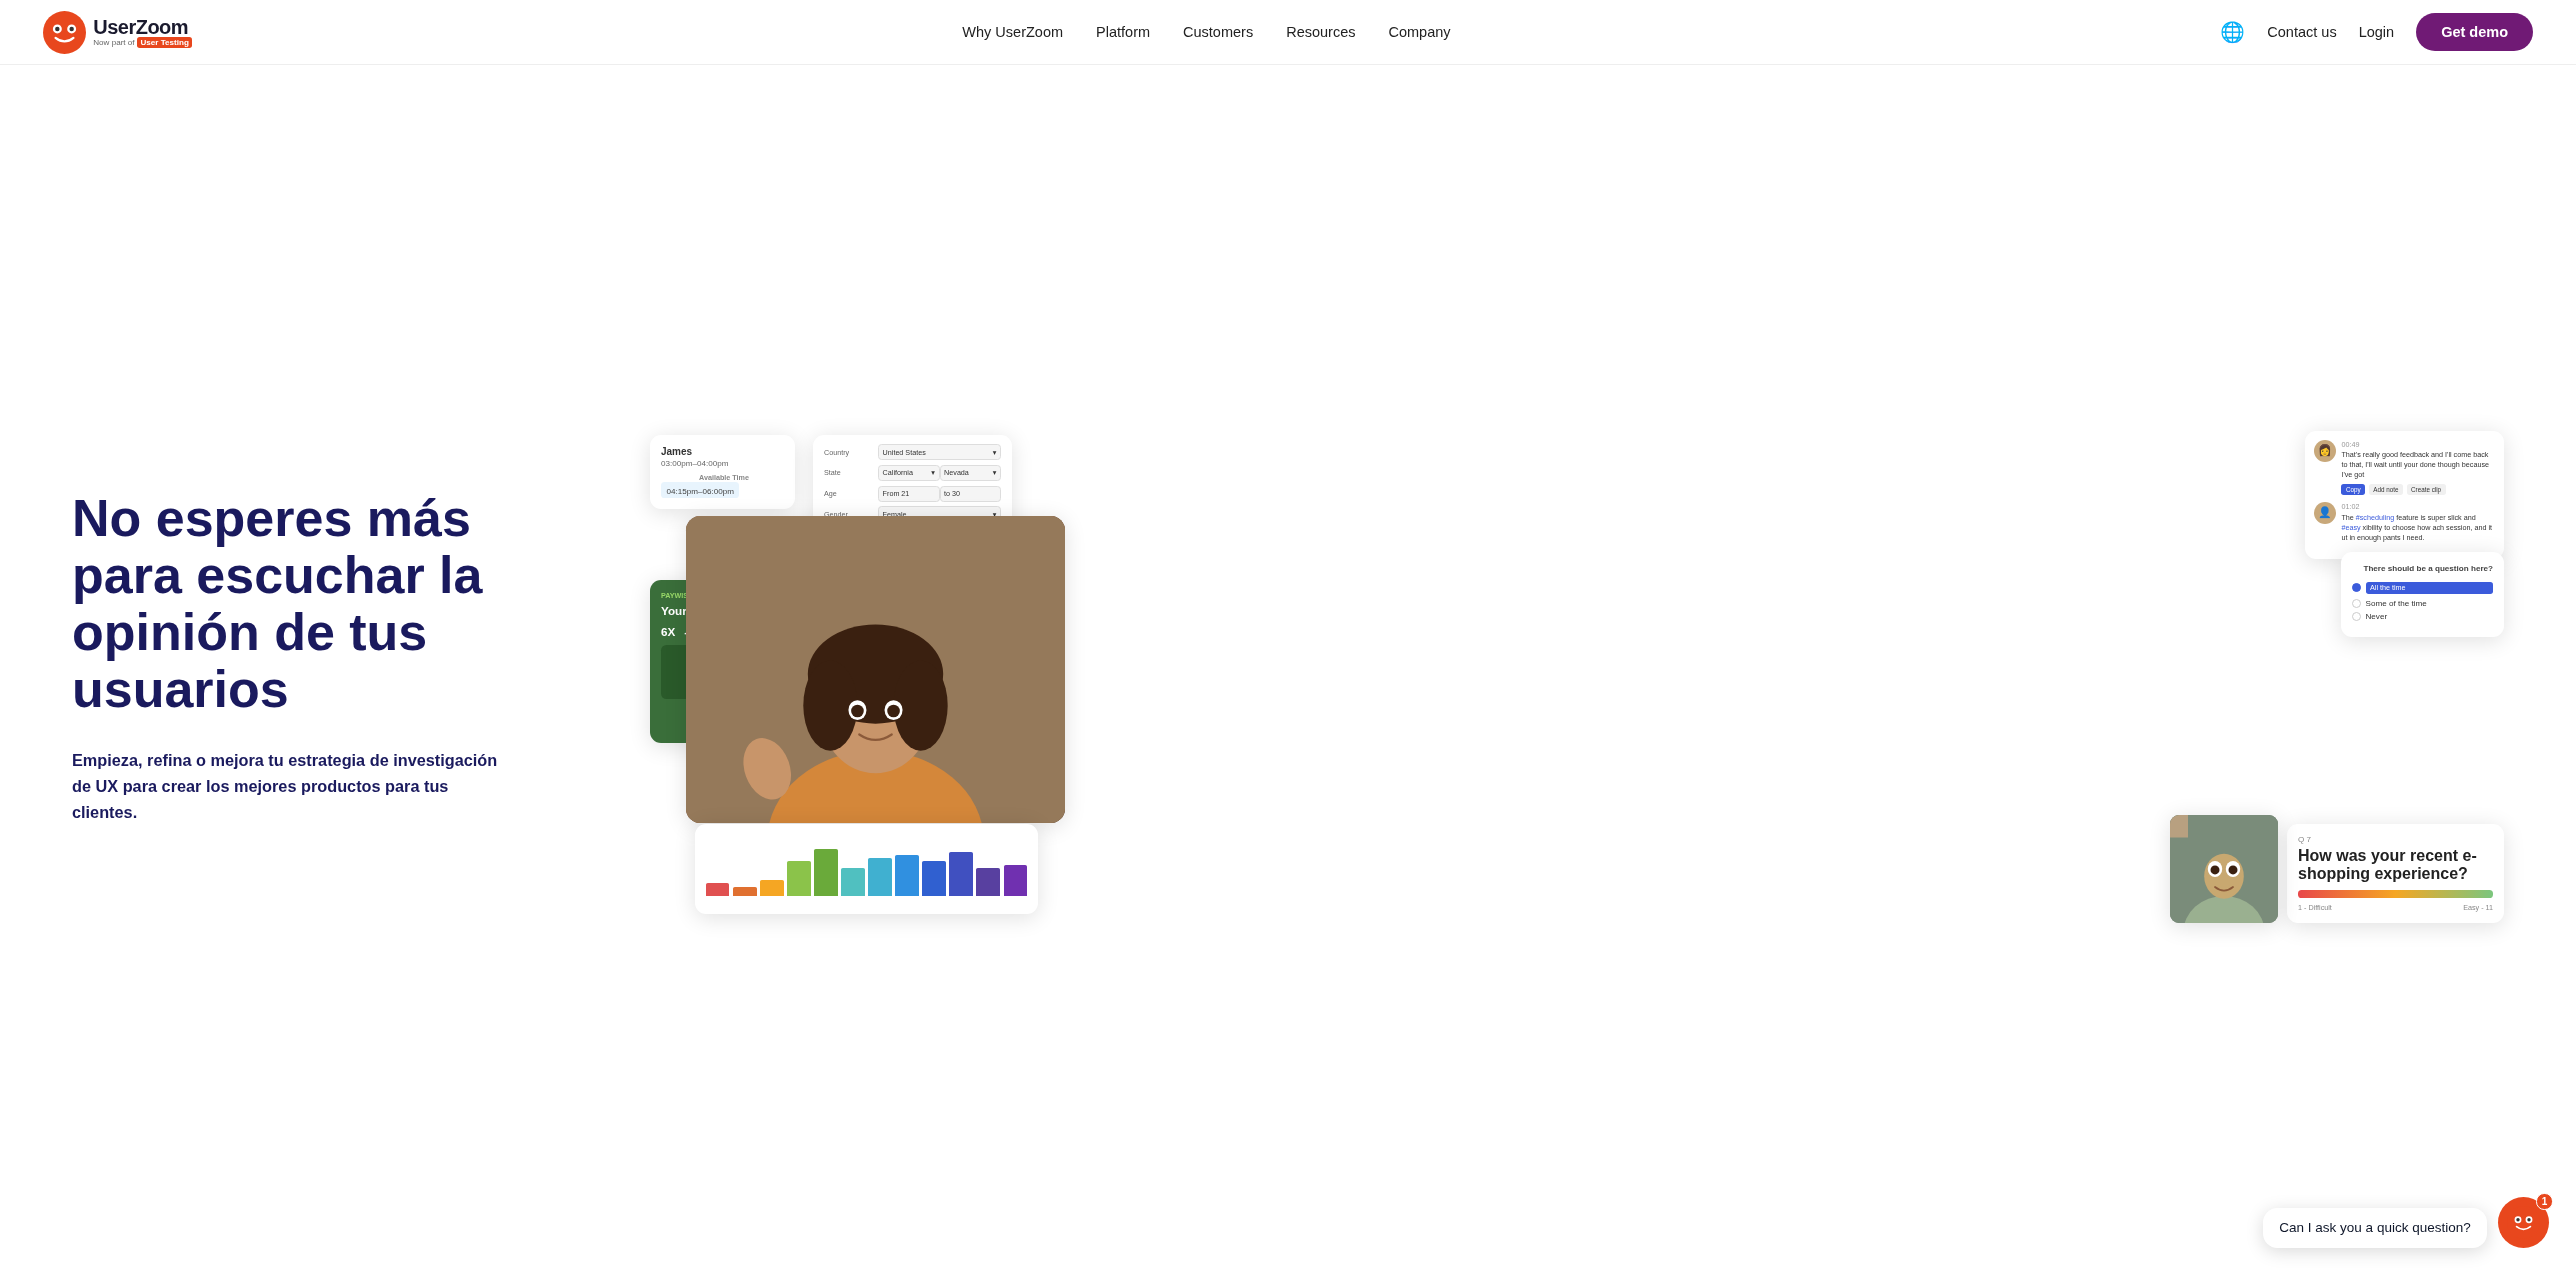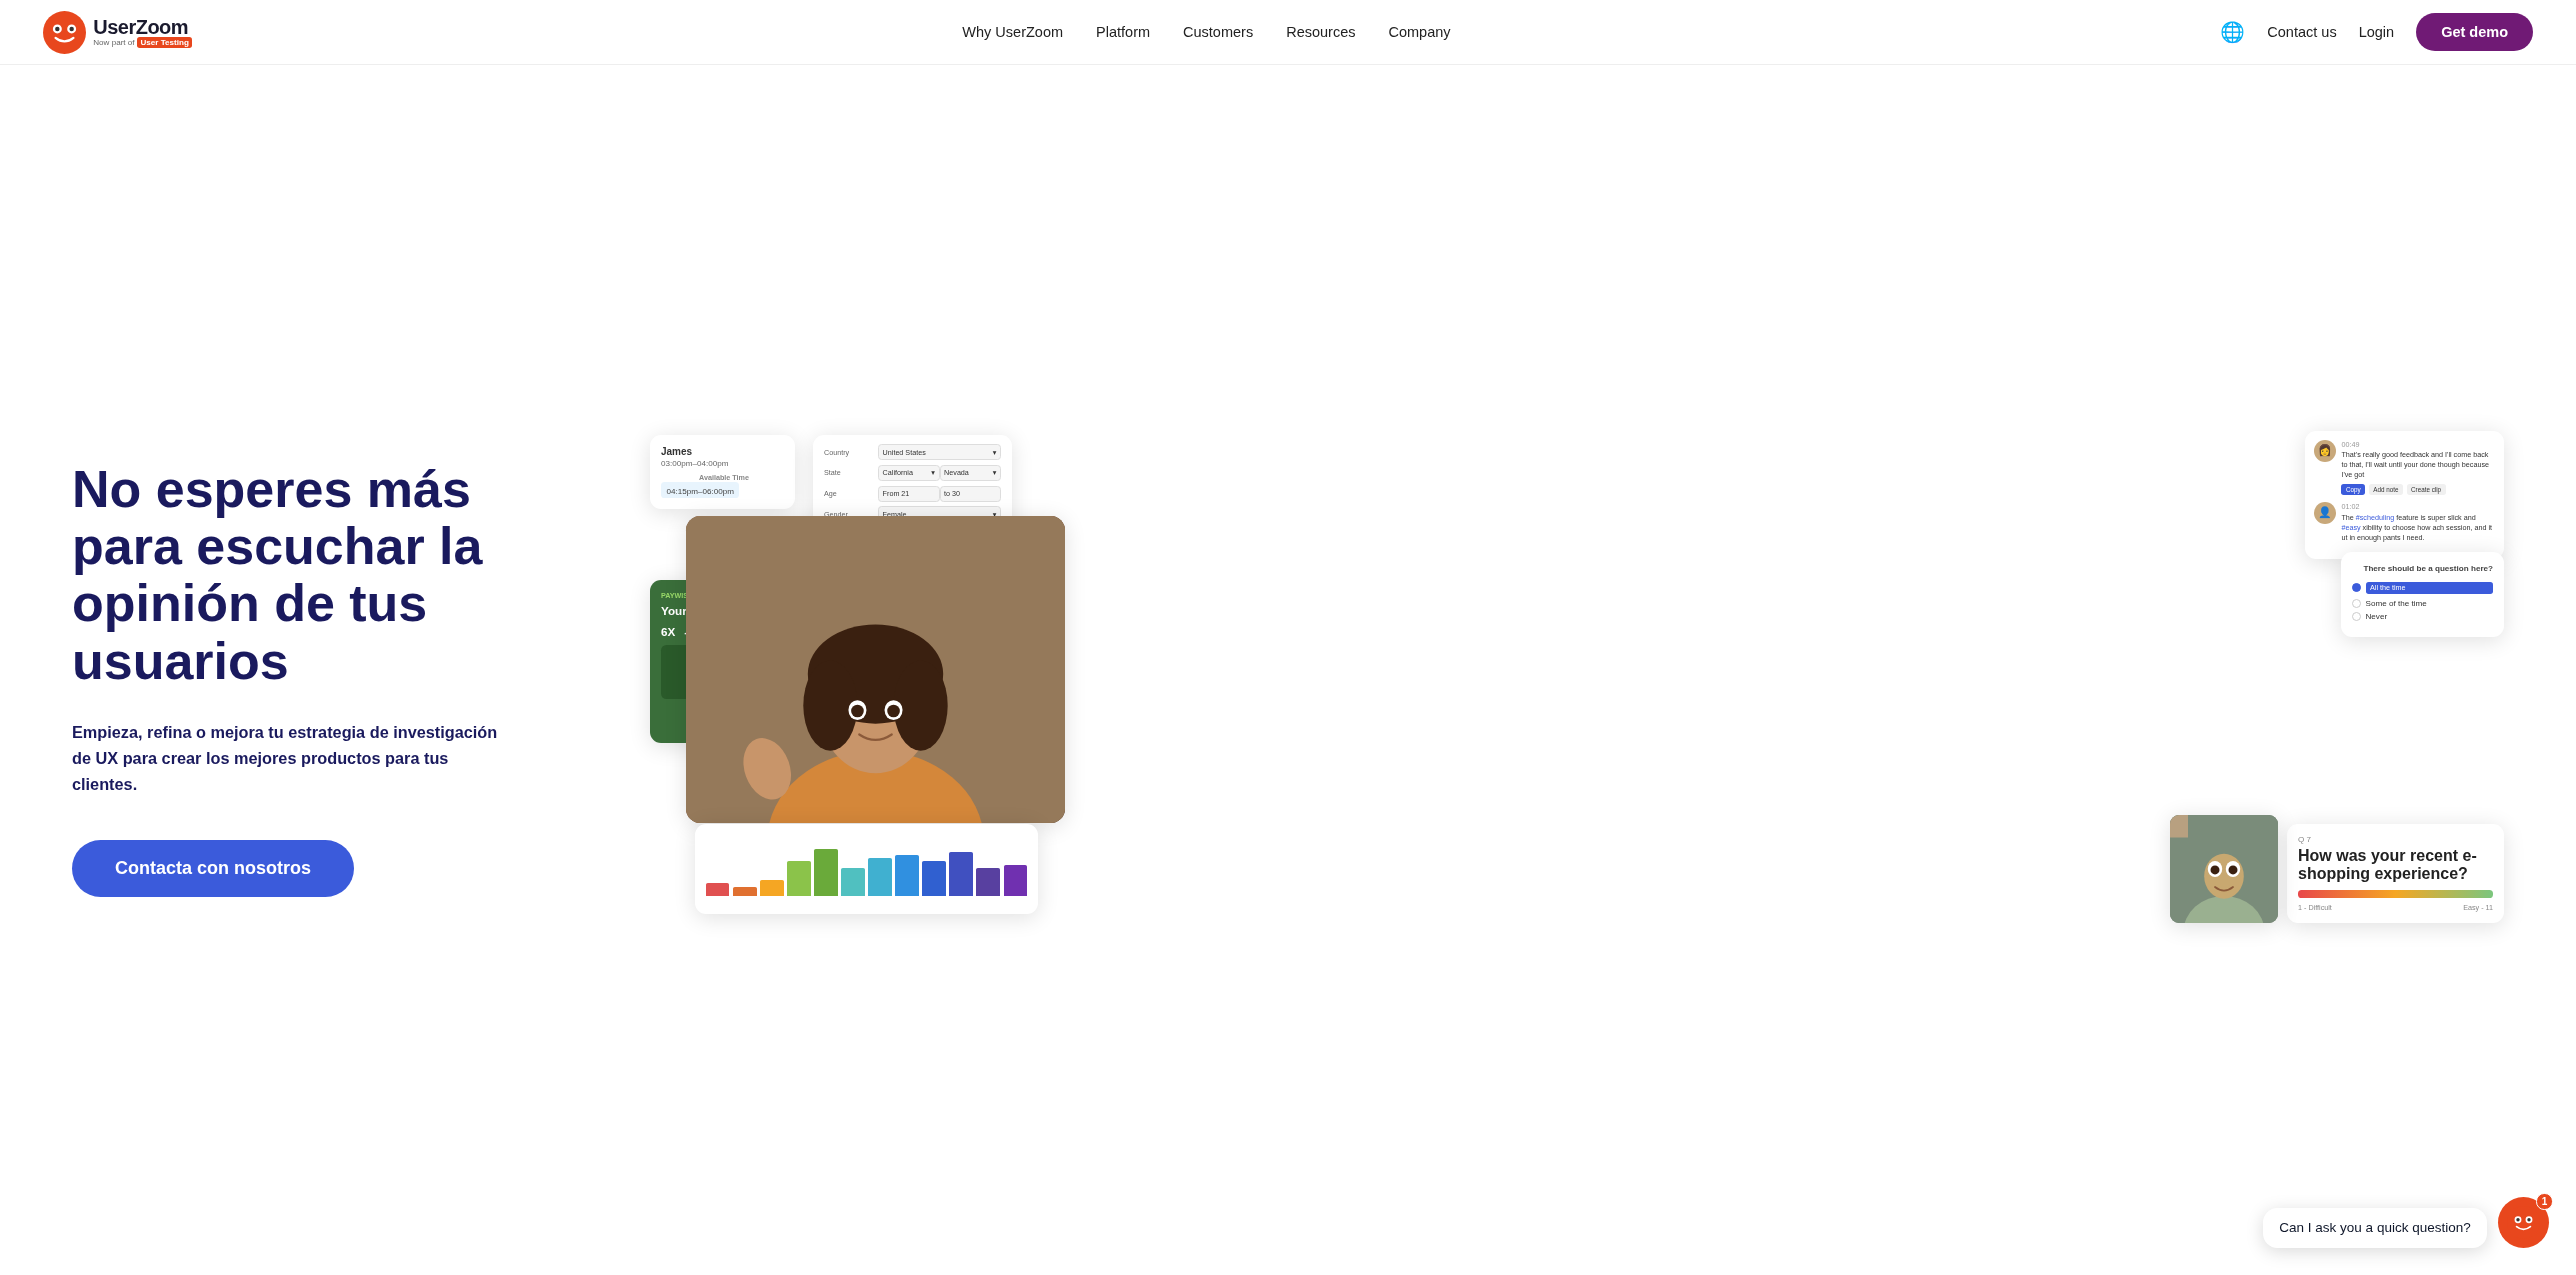--- a/index.html
+++ b/index.html
@@ -464,21 +464,20 @@
     <a href="#" class="contact-link">Contact us</a>
     <a href="#" class="login-link">Login</a>
     <button class="get-demo-btn">Get demo</button>
   </div>
 </nav>
 
 <section class="hero">
   <div class="hero-left">
     <h1 class="hero-heading">No esperes más para escuchar la opinión de tus usuarios</h1>
     <p class="hero-subheading">Empieza, refina o mejora tu estrategia de investigación de UX para crear los mejores productos para tus clientes.</p>
-    <button class="cta-btn">Contacta con nosotros</button>
   </div>
 
   <div class="hero-right">
 
     <div class="ui-card card-schedule">
       <div class="name">James</div>
       <div class="time-row">03:00pm–04:00pm</div>
       <div class="avail-label">Available Time</div>
       <div class="avail-badge">
         <div class="avail-time">04:15pm–06:00pm</div>

